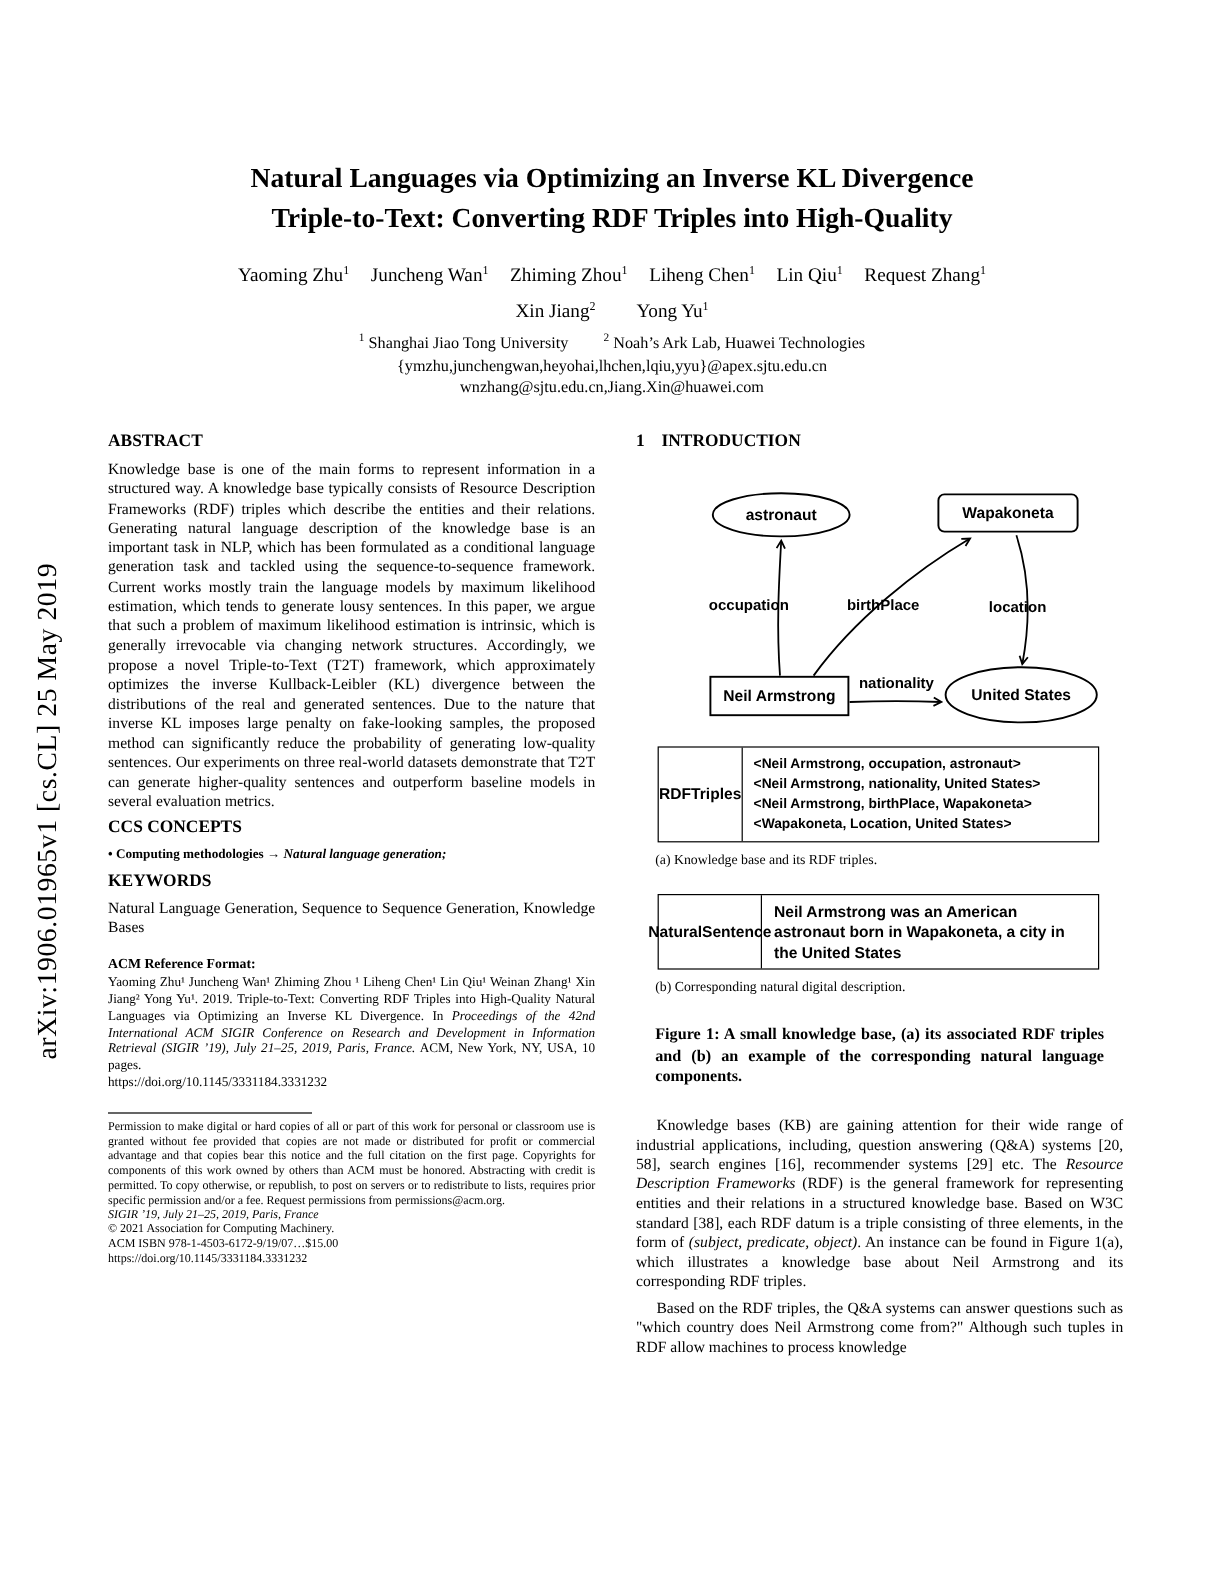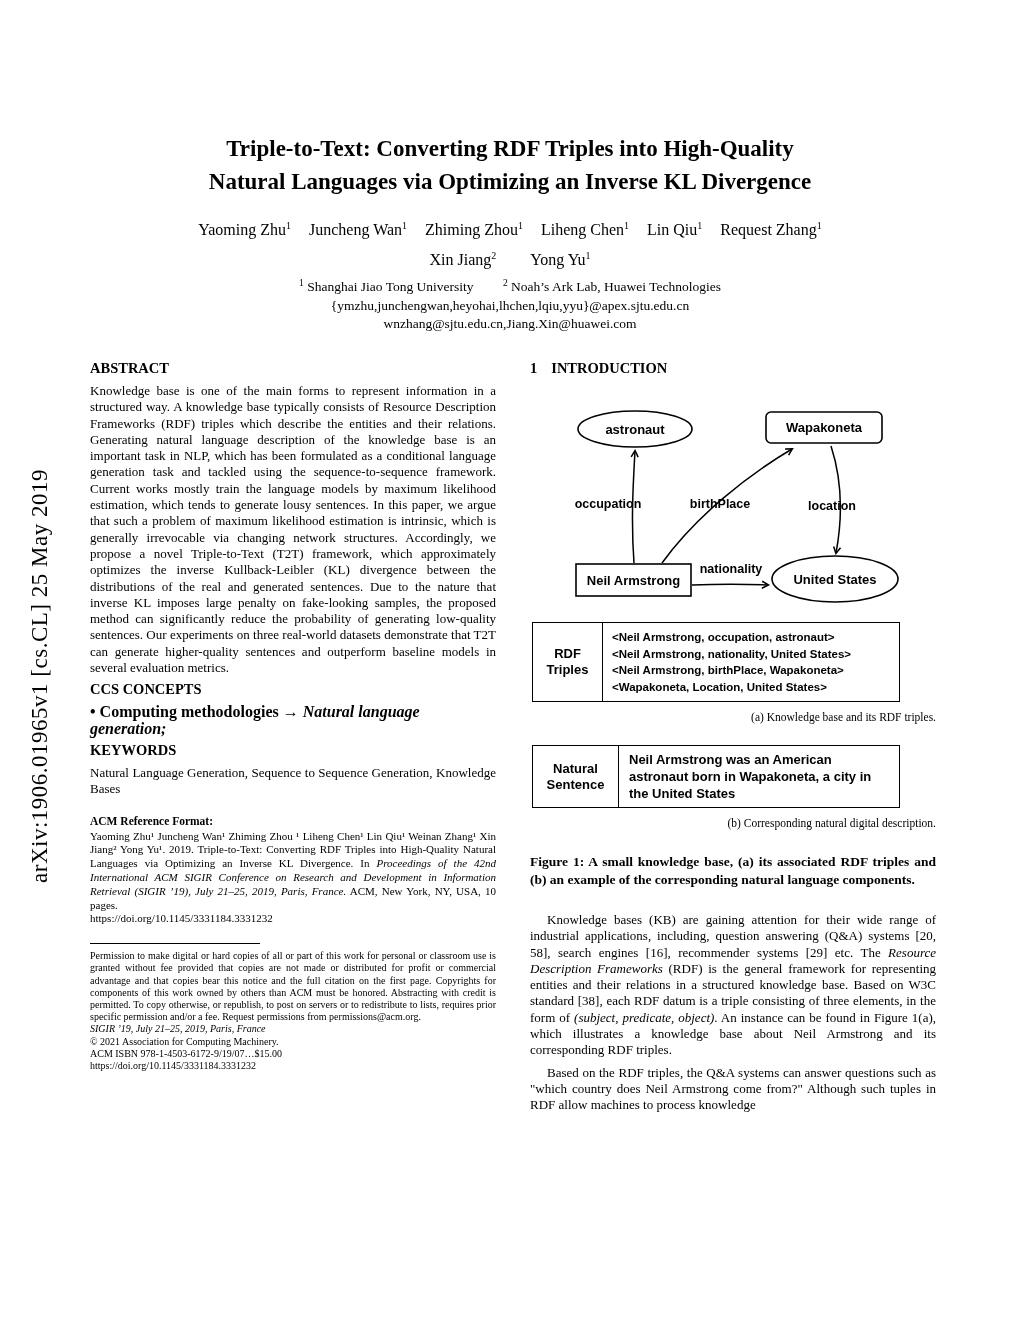--- a/index.html
+++ b/index.html
@@ -25,68 +25,68 @@
   .affil-item sup { font-size:9.5px; }
   .emails { font-size:13.5px; line-height:17.5px; margin-top:2px; }
 
   
   .columns { position:absolute; top:355px; left:90px; width:846px; display:flex; gap:34px; align-items:flex-start; }
   .col { width:406px; }
 
   h2.section-heading { font-size:14.5px; line-height:18px; margin:4px 0 0 0; font-weight:bold; }
   .sec-num { display:inline-block; margin-right:14px; }
   .body-text { font-size:13px; line-height:16.3px; text-align:justify; margin:6px 0 0 0; }
-  .ccs-line { font-size:16px; line-height:16.3px; margin:6px 0 0 0;font-weight:bold; }
+  .ccs-line { font-size:11px; line-height:16.3px; margin:6px 0 0 0;font-weight:bold; }
   .ccs-line b i { font-style:italic; }
   .mt-sect { margin-top:17px; }
 
   .acm-heading { font-size:11.5px; font-weight:bold; margin:17px 0 0 0; }
   .acm-ref { font-size:11px; line-height:13.8px; text-align:justify; margin:3px 0 0 0; }
   .doi-block { display:block; }
 
   .footnote { margin-top:17px; }
   .footnote-rule { width:170px; border-top:1.2px solid #000; margin:0 0 6px 0; }
   .fn-text { font-size:10px; line-height:12.2px; margin:0; text-align:justify; }
   .fn-italic { font-style:italic; }
 
   
-  figure { margin:0; }
+  figure { margin:16px; }
   .figure1 { margin-top:24px; }
   .kg-diagram { display:block; width:372px; height:215px; margin-left:8px; }
   .node { fill:#fff; stroke:#000; stroke-width:1.6px; }
   .edge { fill:none; stroke:#000; stroke-width:1.5px; }
   .node-label { font-family:"Liberation Sans", sans-serif; font-size:13px; font-weight:bold; text-anchor:middle; }
   .edge-label { font-family:"Liberation Sans", sans-serif; font-size:12.5px; font-weight:600; text-anchor:middle; }
 
   .kv-table { display:flex; border:1.6px solid #000; width:368px; margin:6px 0 0 2px; background:#fff; }
-  .kv-label { width:70px; border-right:1.6px solid #000; display:flex; flex-direction:column; justify-content:center; align-items:center;
+  .kv-label { width:70px; border-right:1.6px solid #000; display:flex; flex-direction:row; justify-content:center; align-items:center;
               font-family:"Liberation Sans", sans-serif; font-weight:bold; font-size:13px; line-height:16px; padding:4px 2px; text-align:center; }
   .sentence-table .kv-label { width:86px; }
   .kv-content { flex:1; padding:6px 4px 6px 9px; font-family:"Liberation Sans", sans-serif; font-weight:bold; }
   .rdf-table .kv-content { font-size:11.5px; line-height:16.5px; }
   .sentence-table .kv-content { font-size:13px; line-height:17px; padding:5px 8px 5px 10px; }
   .sentence-table { margin-top:22px; }
 
-  .subcaption { font-size:11.5px; text-align:right; margin-top:9px; }
+  .subcaption { font-size:11.5px; text-align:left; margin-top:9px; }
   .figure-caption { font-weight:bold; font-size:13.5px; line-height:17.5px; text-align:justify; margin-top:24px; }
 
   .first-par { margin-top:24px; }
   .indent { text-indent:17px; }
 </style>
 </head>
 <body>
 
 <div class="page">
 
   <div class="arxiv-banner">arXiv:1906.01965v1  [cs.CL]  25 May 2019</div>
 
   <header class="title-block">
     <h1 class="title">
+      <span class="title-line">Natural Languages via Optimizing an Inverse KL Divergence</span>
       <span class="title-line">Triple-to-Text: Converting RDF Triples into High-Quality</span>
-      <span class="title-line">Natural Languages via Optimizing an Inverse KL Divergence</span>
     </h1>
 
     <div class="authors-row">
       <span class="author"><span>Yaoming Zhu</span><sup>1</sup></span>
       <span class="author"><span>Juncheng Wan</span><sup>1</sup></span>
       <span class="author"><span>Zhiming Zhou</span><sup>1</sup></span>
       <span class="author"><span>Liheng Chen</span><sup>1</sup></span>
       <span class="author"><span>Lin Qiu</span><sup>1</sup></span>
       <span class="author"><span>Request Zhang</span><sup>1</sup></span>
     </div>

